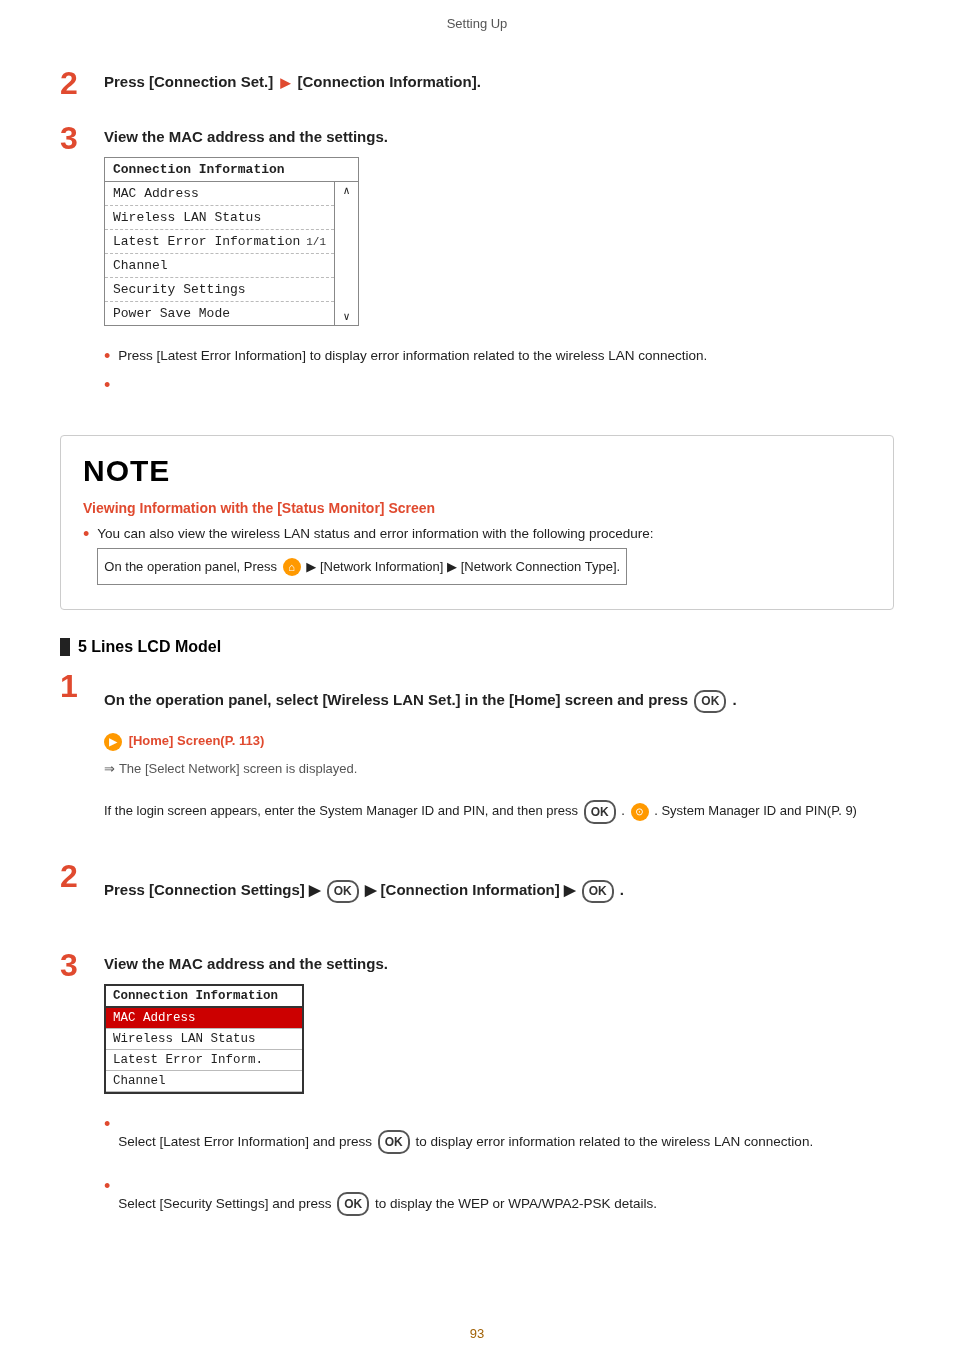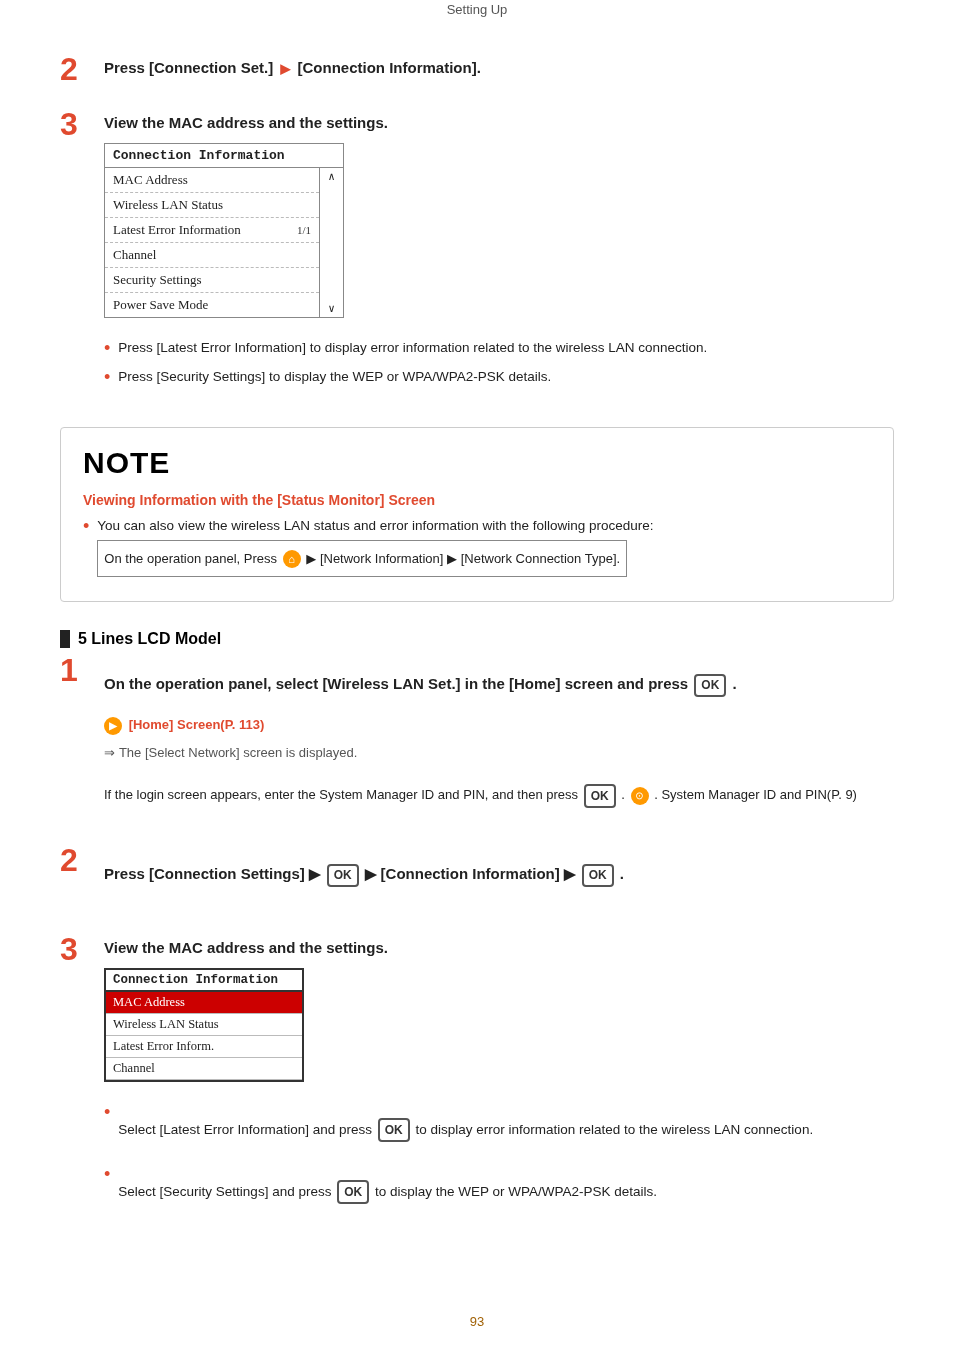--- a/index.html
+++ b/index.html
@@ -10,21 +10,21 @@
       color: #222;
       width: 954px;
       min-height: 1350px;
       padding: 0;
     }
 
     .page-header {
       text-align: center;
       font-size: 13px;
       color: #555;
-      padding: 2px 0 10px;
+      padding: 16px 0 10px;
       border-bottom: none;
     }
 
     .main-content {
       padding: 20px 60px 40px 60px;
     }
 
     
     .step {
       display: flex;
@@ -79,21 +79,20 @@
       background: #fff;
     }
 
     .screen-row {
       padding: 4px 8px;
       border-bottom: 1px dashed #bbb;
       display: flex;
       align-items: center;
       justify-content: space-between;
       background: #fff;
-      font-family: Liberation Serif, serif;
     }
 
     .screen-row:last-child {
       border-bottom: none;
     }
 
     .screen-row.highlighted {
       background: #c00;
       color: #fff;
     }
@@ -187,38 +186,38 @@
       background: #fff;
     }
 
     
     .section-heading {
       display: flex;
       align-items: flex-end;
       font-size: 16px;
       font-weight: bold;
       color: #000;
-      margin: 10px 0 10px 0;
+      margin: 10px 0 18px 0;
     }
 
     .section-heading-bar {
       width: 10px;
       height: 18px;
       background: #222;
       margin-right: 8px;
       display: inline-block;
     }
 
     
     .ok-btn {
       display: inline-flex;
       align-items: center;
       justify-content: center;
       border: 2px solid #555;
-      border-radius: 4px;
+      border-radius: 10px;
       padding: 1px 5px;
       font-size: 12px;
       font-weight: bold;
       background: #fff;
       color: #333;
       margin: 16px 2px;
       vertical-align: middle;
       min-width: 24px;
       min-height: 18px;
     }
@@ -335,21 +334,20 @@
       </div>
 
       
       <ul class="bullet-list">
         <li>
           <span class="bullet-dot">•</span>
           <span>Press [Latest Error Information] to display error information related to the wireless LAN connection.</span>
         </li>
         <li>
           <span class="bullet-dot">•</span>
-          <span>Press [Security Settings] to display the WEP or WPA/WPA2-PSK details.</span>
         </li>
       </ul>
     </div>
   </div>
 
   <div class="note-box">
     <div class="note-title">NOTE</div>
     <div class="note-subtitle">Viewing Information with the [Status Monitor] Screen</div>
     <ul class="note-bullet-list">
       <li>

